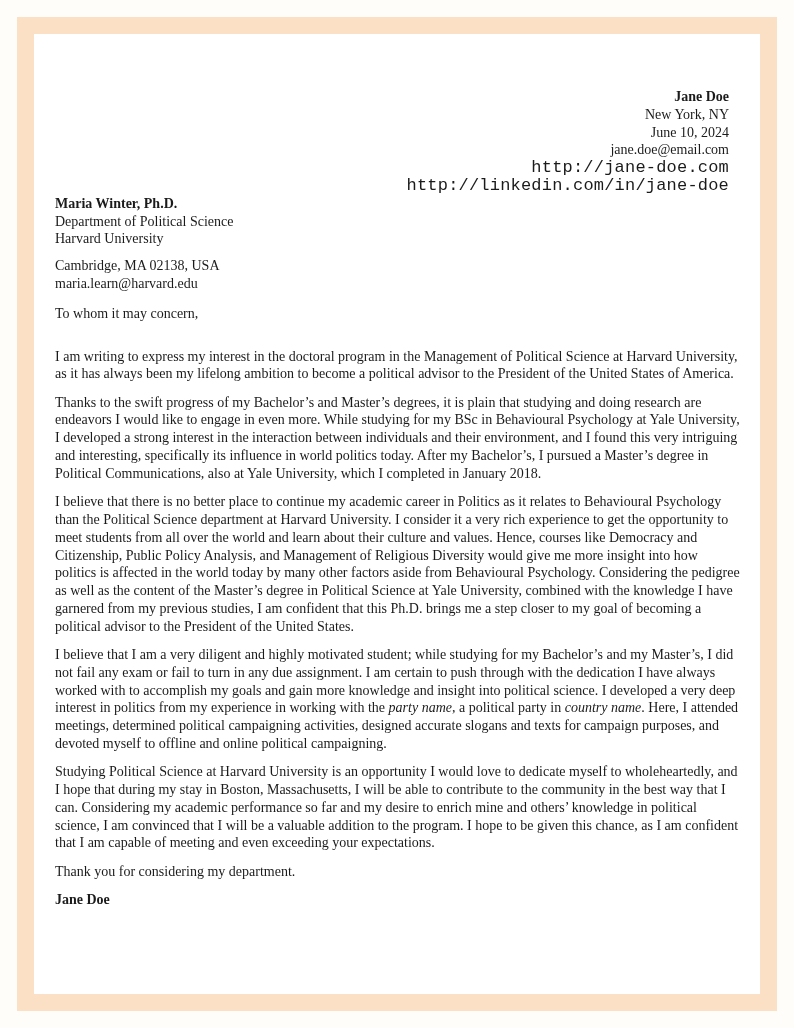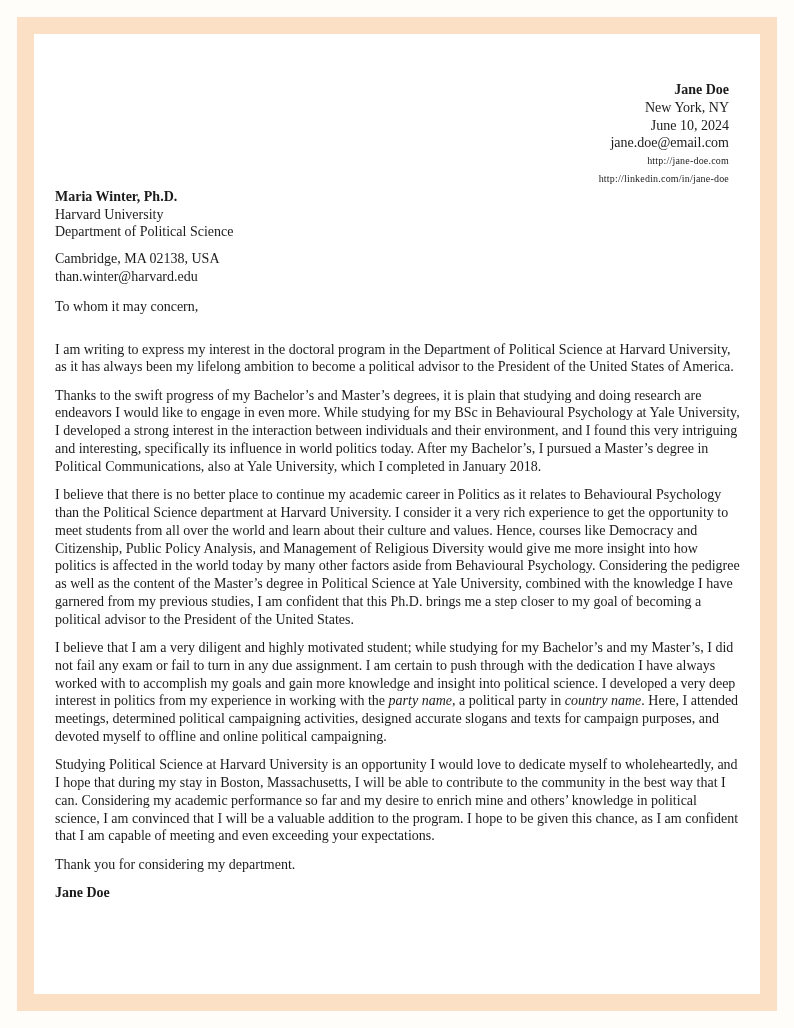--- a/index.html
+++ b/index.html
@@ -21,36 +21,36 @@
     top: 17px;
     width: 760px;
     height: 994px;
     box-sizing: border-box;
     border: 17px solid #fce0c5;
     background: #ffffff;
   }
   .content {
     position: absolute;
     left: 55px;
-    top: 81px;
+    top: 88px;
     width: 687px;
     font-size: 14px;
     line-height: 17.8px;
     text-align: left;
   }
   .sender {
     text-align: right;
     margin-right: 13px;
     margin-bottom: 0;
   }
   .sender .line { display: block; }
   .bold { font-weight: bold; }
   .mono {
-    font-family: Liberation Serif, serif;
-    font-size: 10px;
+    font-family: Liberation Mono, monospace;
+    font-size: 17px;
     letter-spacing: 0.2px;
   }
   .recipient { margin-bottom: 12px; }
   p { margin: 0 0 10.5px 0; }
   .salutation { margin-bottom: 25px; }
   .closing p { margin: 0; }
   .closing { margin-top: 10.5px; }
   em { font-style: italic; }
 </style>
 </head>
@@ -64,29 +64,29 @@
     <span class="line bold">Jane Doe</span>
     <span class="line">New York, NY</span>
     <span class="line">June 10, 2024</span>
     <span class="line">jane.doe@email.com</span>
     <span class="line mono">http://jane-doe.com</span>
     <span class="line mono">http://linkedin.com/in/jane-doe</span>
   </div>
 
   <div class="recipient">
     <span class="line bold" style="display:block;">Maria Winter, Ph.D.</span>
+    <span class="line" style="display:block;">Department of Political Science</span>
     <span class="line" style="display:block;">Harvard University</span>
-    <span class="line" style="display:block;">Department of Political Science</span>
     <span class="line" style="display:block;margin-top:9px;">Cambridge, MA 02138, USA</span>
-    <span class="line" style="display:block;">than.winter@harvard.edu</span>
+    <span class="line" style="display:block;">maria.learn@harvard.edu</span>
   </div>
 
   <p class="salutation">To whom it may concern,</p>
 
-  <p>I am writing to express my interest in the doctoral program in the Department of Political Science at Harvard University, as it has always been my lifelong ambition to become a political advisor to the President of the United States of America.</p>
+  <p>I am writing to express my interest in the doctoral program in the Management of Political Science at Harvard University, as it has always been my lifelong ambition to become a political advisor to the President of the United States of America.</p>
 
   <p>Thanks to the swift progress of my Bachelor’s and Master’s degrees, it is plain that studying and doing research are endeavors I would like to engage in even more. While studying for my BSc in Behavioural Psychology at Yale University, I developed a strong interest in the interaction between individuals and their environment, and I found this very intriguing and interesting, specifically its influence in world politics today. After my Bachelor’s, I pursued a Master’s degree in Political Communications, also at Yale University, which I completed in January 2018.</p>
 
   <p>I believe that there is no better place to continue my academic career in Politics as it relates to Behavioural Psychology than the Political Science department at Harvard University. I consider it a very rich experience to get the opportunity to meet students from all over the world and learn about their culture and values. Hence, courses like Democracy and Citizenship, Public Policy Analysis, and Management of Religious Diversity would give me more insight into how politics is affected in the world today by many other factors aside from Behavioural Psychology. Considering the pedigree as well as the content of the Master’s degree in Political Science at Yale University, combined with the knowledge I have garnered from my previous studies, I am confident that this Ph.D. brings me a step closer to my goal of becoming a political advisor to the President of the United States.</p>
 
   <p><span>I believe that I am a very diligent and highly motivated student; while studying for my Bachelor’s and my Master’s, I did not fail any exam or fail to turn in any due assignment. I am certain to push through with the dedication I have always worked with to accomplish my goals and gain more knowledge and insight into political science. I developed a very deep interest in politics from my experience in working with the </span><em>party name</em><span>, a political party in </span><em>country name</em><span>. Here, I attended meetings, determined political campaigning activities, designed accurate slogans and texts for campaign purposes, and devoted myself to offline and online political campaigning.</span></p>
 
   <p>Studying Political Science at Harvard University is an opportunity I would love to dedicate myself to wholeheartedly, and I hope that during my stay in Boston, Massachusetts, I will be able to contribute to the community in the best way that I can. Considering my academic performance so far and my desire to enrich mine and others’ knowledge in political science, I am convinced that I will be a valuable addition to the program. I hope to be given this chance, as I am confident that I am capable of meeting and even exceeding your expectations.</p>
 
   <p>Thank you for considering my department.</p>

